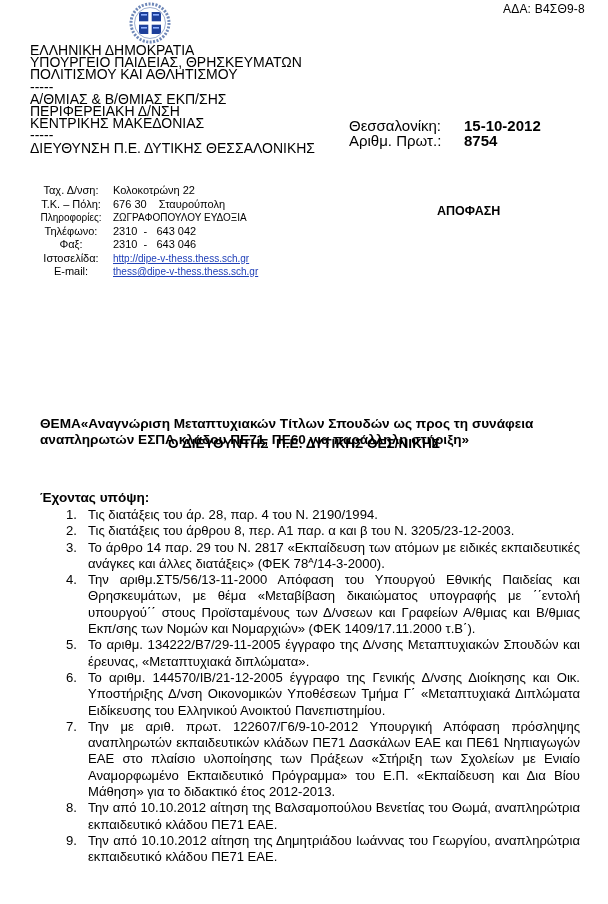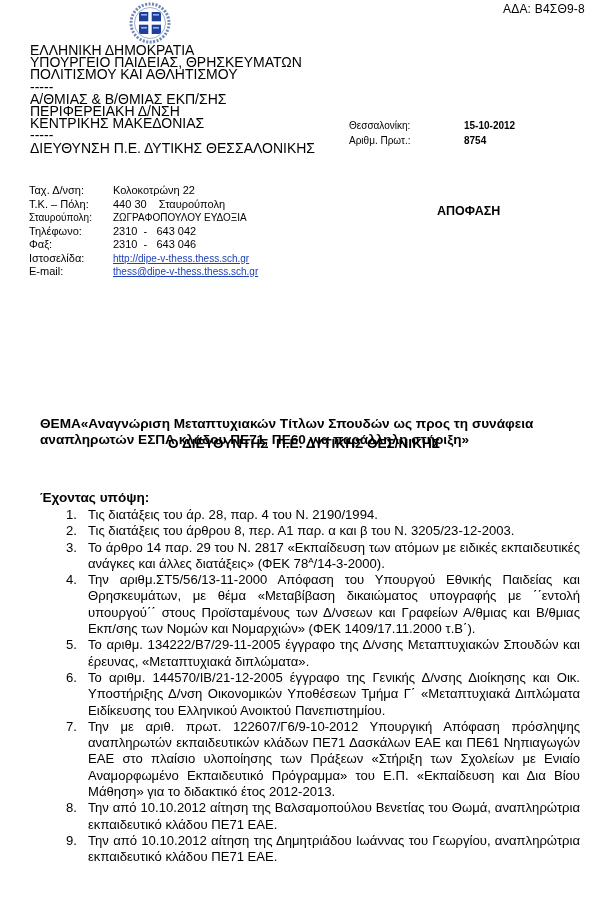--- a/index.html
+++ b/index.html
@@ -5,27 +5,27 @@
   html, body { margin:0; padding:0; background:#ffffff; }
   body {
     width:608px; height:904px; overflow:hidden; position:relative;
     font-family:"Liberation Sans", "DejaVu Sans", sans-serif; color:#000;
   }
   .abs { position:absolute; }
   .ada { left:503px; top:2px; font-size:12px; white-space:nowrap; letter-spacing:0.2px; }
   .emblem { left:129px; top:2px; width:42px; height:42px; }
   .header-block { left:30px; top:44px; width:240px; font-size:14px; line-height:12.2px; }
   .header-block div { white-space:nowrap; }
-  .city-block { left:349px; top:118px; font-size:10px; line-height:15px; }
+  .city-block { left:349px; top:118px; font-size:15px; line-height:15px; }
   .city-row { display:flex; }
   .city-row .lbl { width:102px; }
   .city-row .val { font-weight:bold;margin-left:13px; }
   .decision { left:437px; top:204px; font-size:12.5px; font-weight:bold; }
   .contact { left:29px; top:184px; font-size:11px; line-height:13.5px; }
-  .contact-row { display:flex; }
+  .contact-row { display:flex;text-align:center; }
   .contact-row .k { width:84px; }
   .contact-row .k.small { font-size:10px; }
   .contact-row .v.small { font-size:10px; }
   .contact-row a { color:#1f3fb8; text-decoration:underline; font-size:10px; }
   .subject { left:40px; top:372px; width:520px; font-size:13.6px; font-weight:bold; line-height:16.3px;margin-top:44px; }
   .director { left:0; width:608px; top:436px; text-align:center; font-size:13.6px; font-weight:bold; }
   .having { left:40px; top:490px; font-size:13.6px; font-weight:bold; }
   .list { left:66px; top:507px; width:514px; font-size:13.1px; line-height:16.3px; }
   .item { display:flex; }
   .item .num { width:22px; flex:none; }
@@ -76,24 +76,24 @@
 
 <div class="abs decision">ΑΠΟΦΑΣΗ</div>
 
 <div class="abs contact">
   <div class="contact-row">
     <span class="k">Ταχ. Δ/νση:</span>
     <span class="v">Κολοκοτρώνη 22</span>
   </div>
   <div class="contact-row">
     <span class="k">Τ.Κ. – Πόλη:</span>
-    <span class="v" style="white-space:pre;">440 30    Σταυρούπολη</span>
+    <span class="v" style="white-space:pre;">676 30    Σταυρούπολη</span>
   </div>
   <div class="contact-row">
-    <span class="k small">Σταυρούπολη:</span>
+    <span class="k small">Πληροφορίες:</span>
     <span class="v small">ΖΩΓΡΑΦΟΠΟΥΛΟΥ ΕΥΔΟΞΙΑ</span>
   </div>
   <div class="contact-row">
     <span class="k">Τηλέφωνο:</span>
     <span class="v" style="white-space:pre;">2310  -   643 042</span>
   </div>
   <div class="contact-row">
     <span class="k">Φαξ:</span>
     <span class="v" style="white-space:pre;">2310  -   643 046</span>
   </div>

